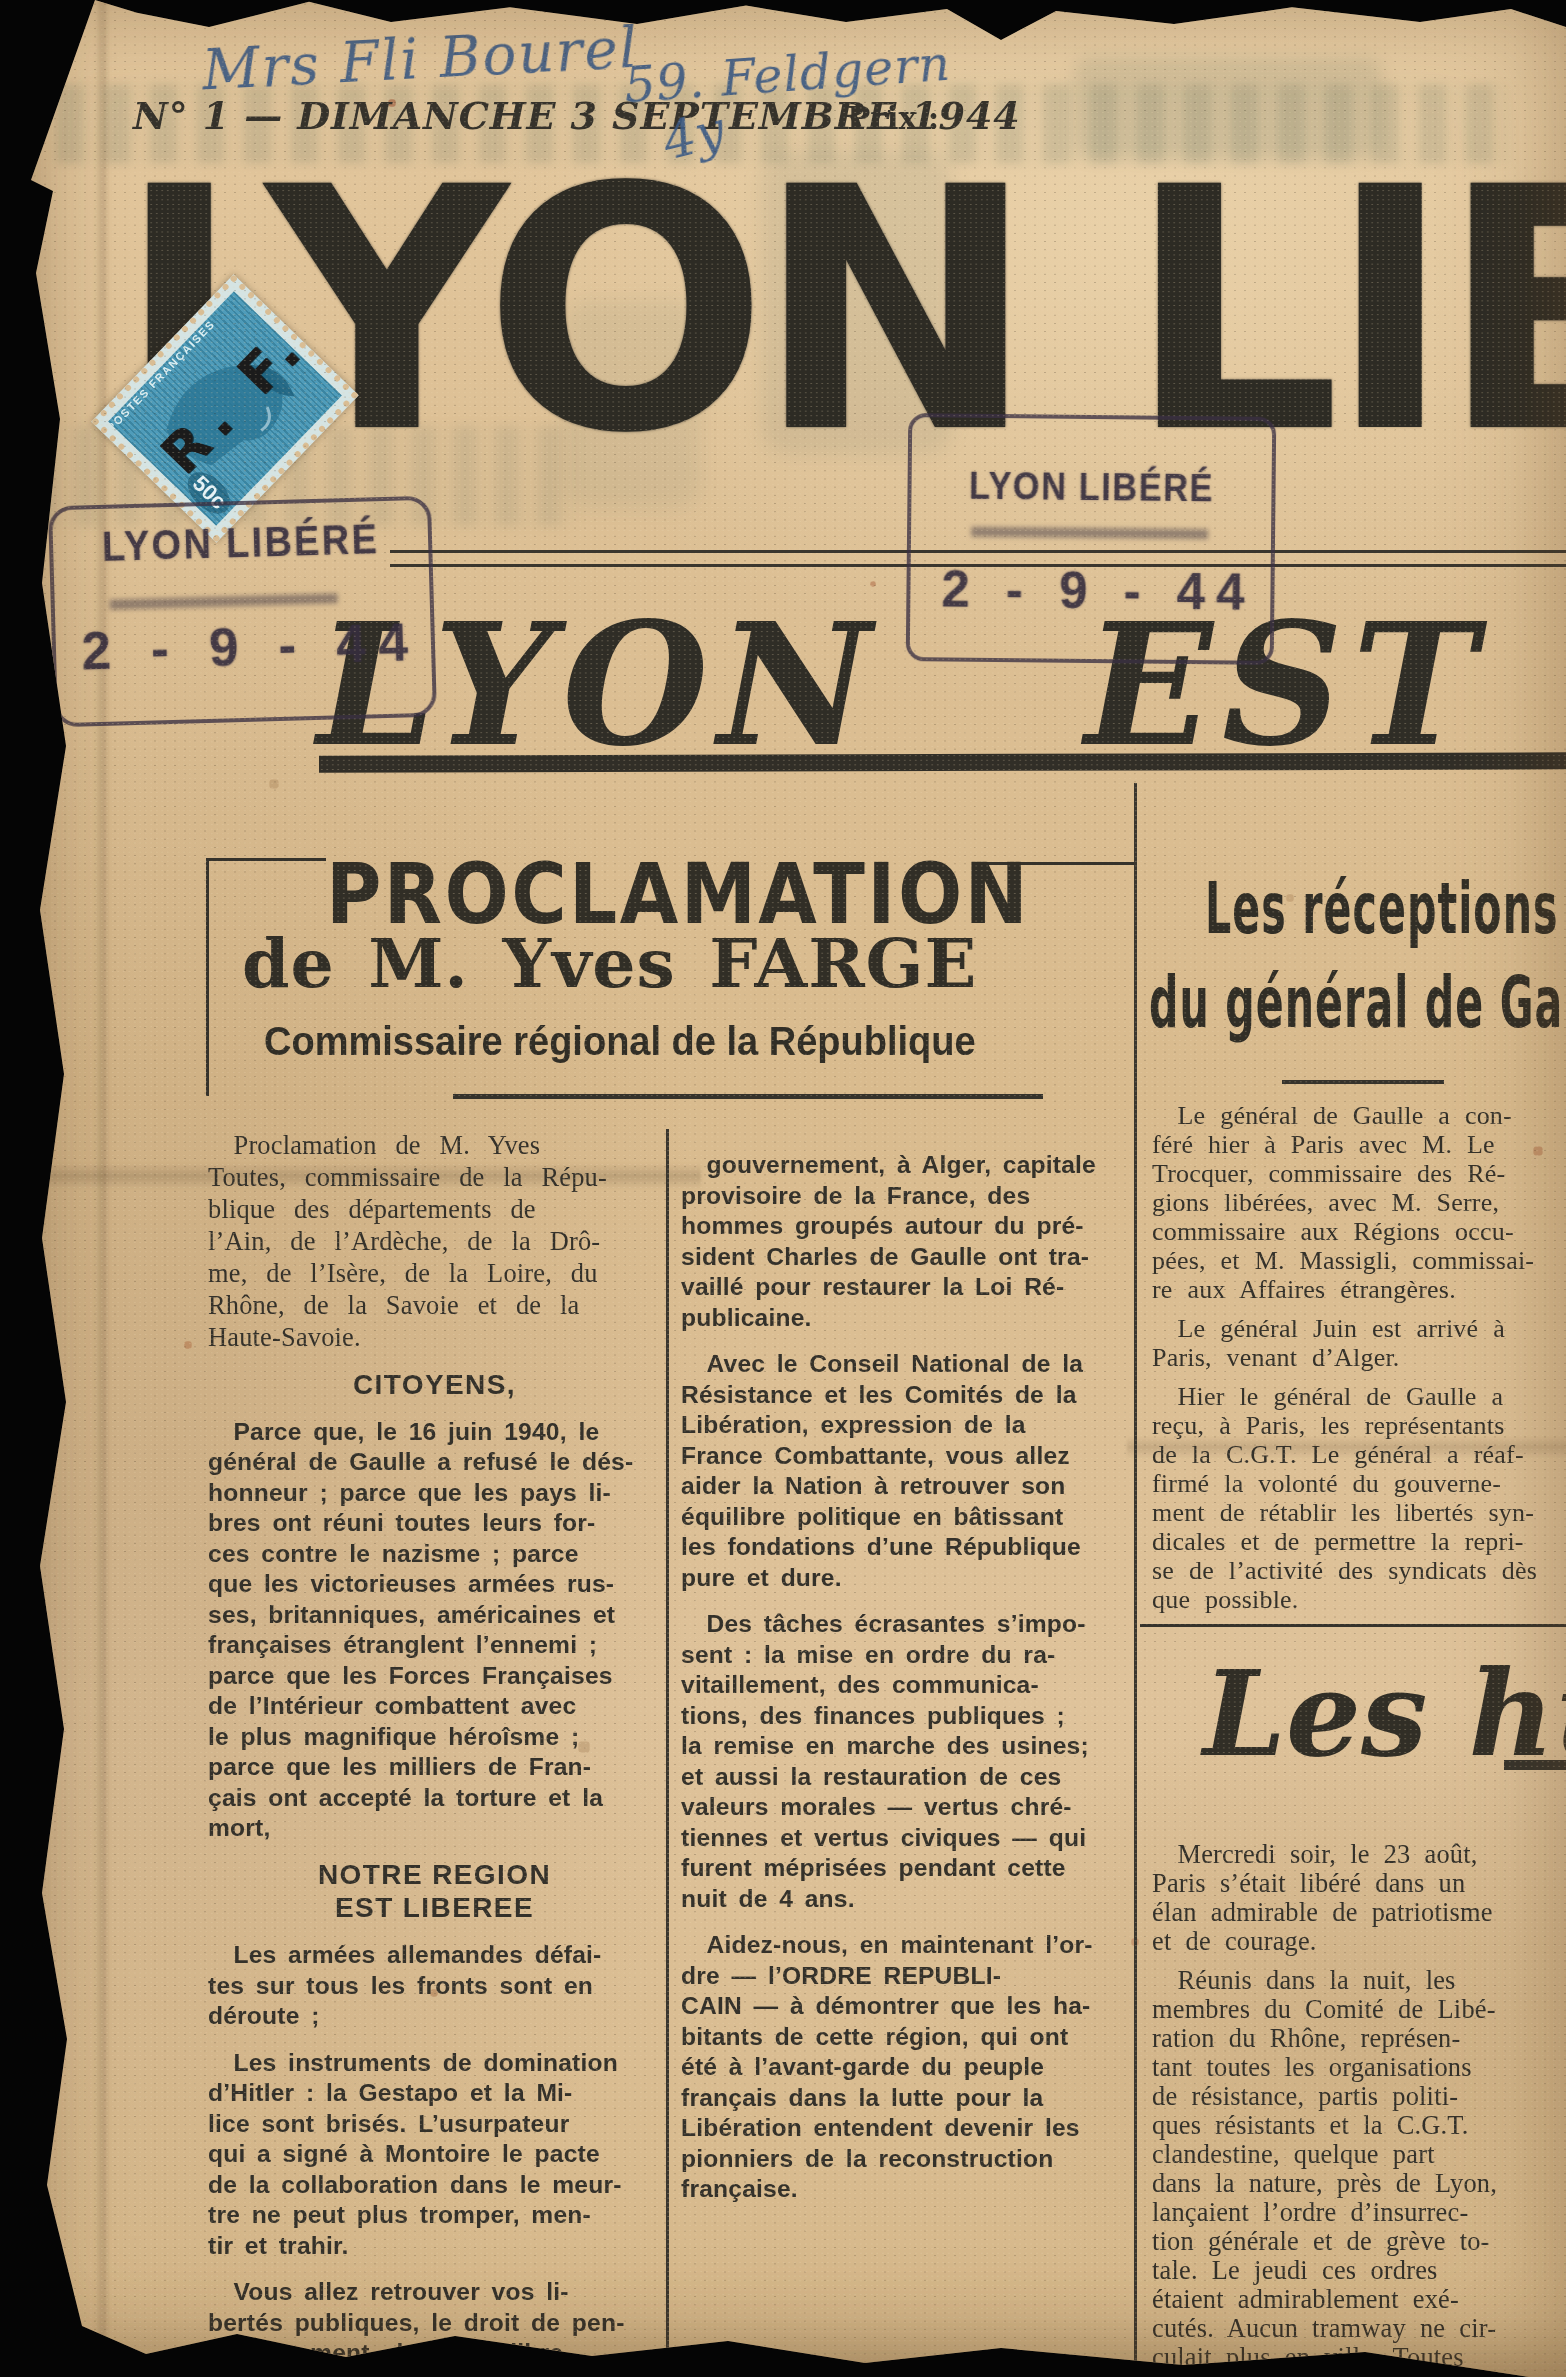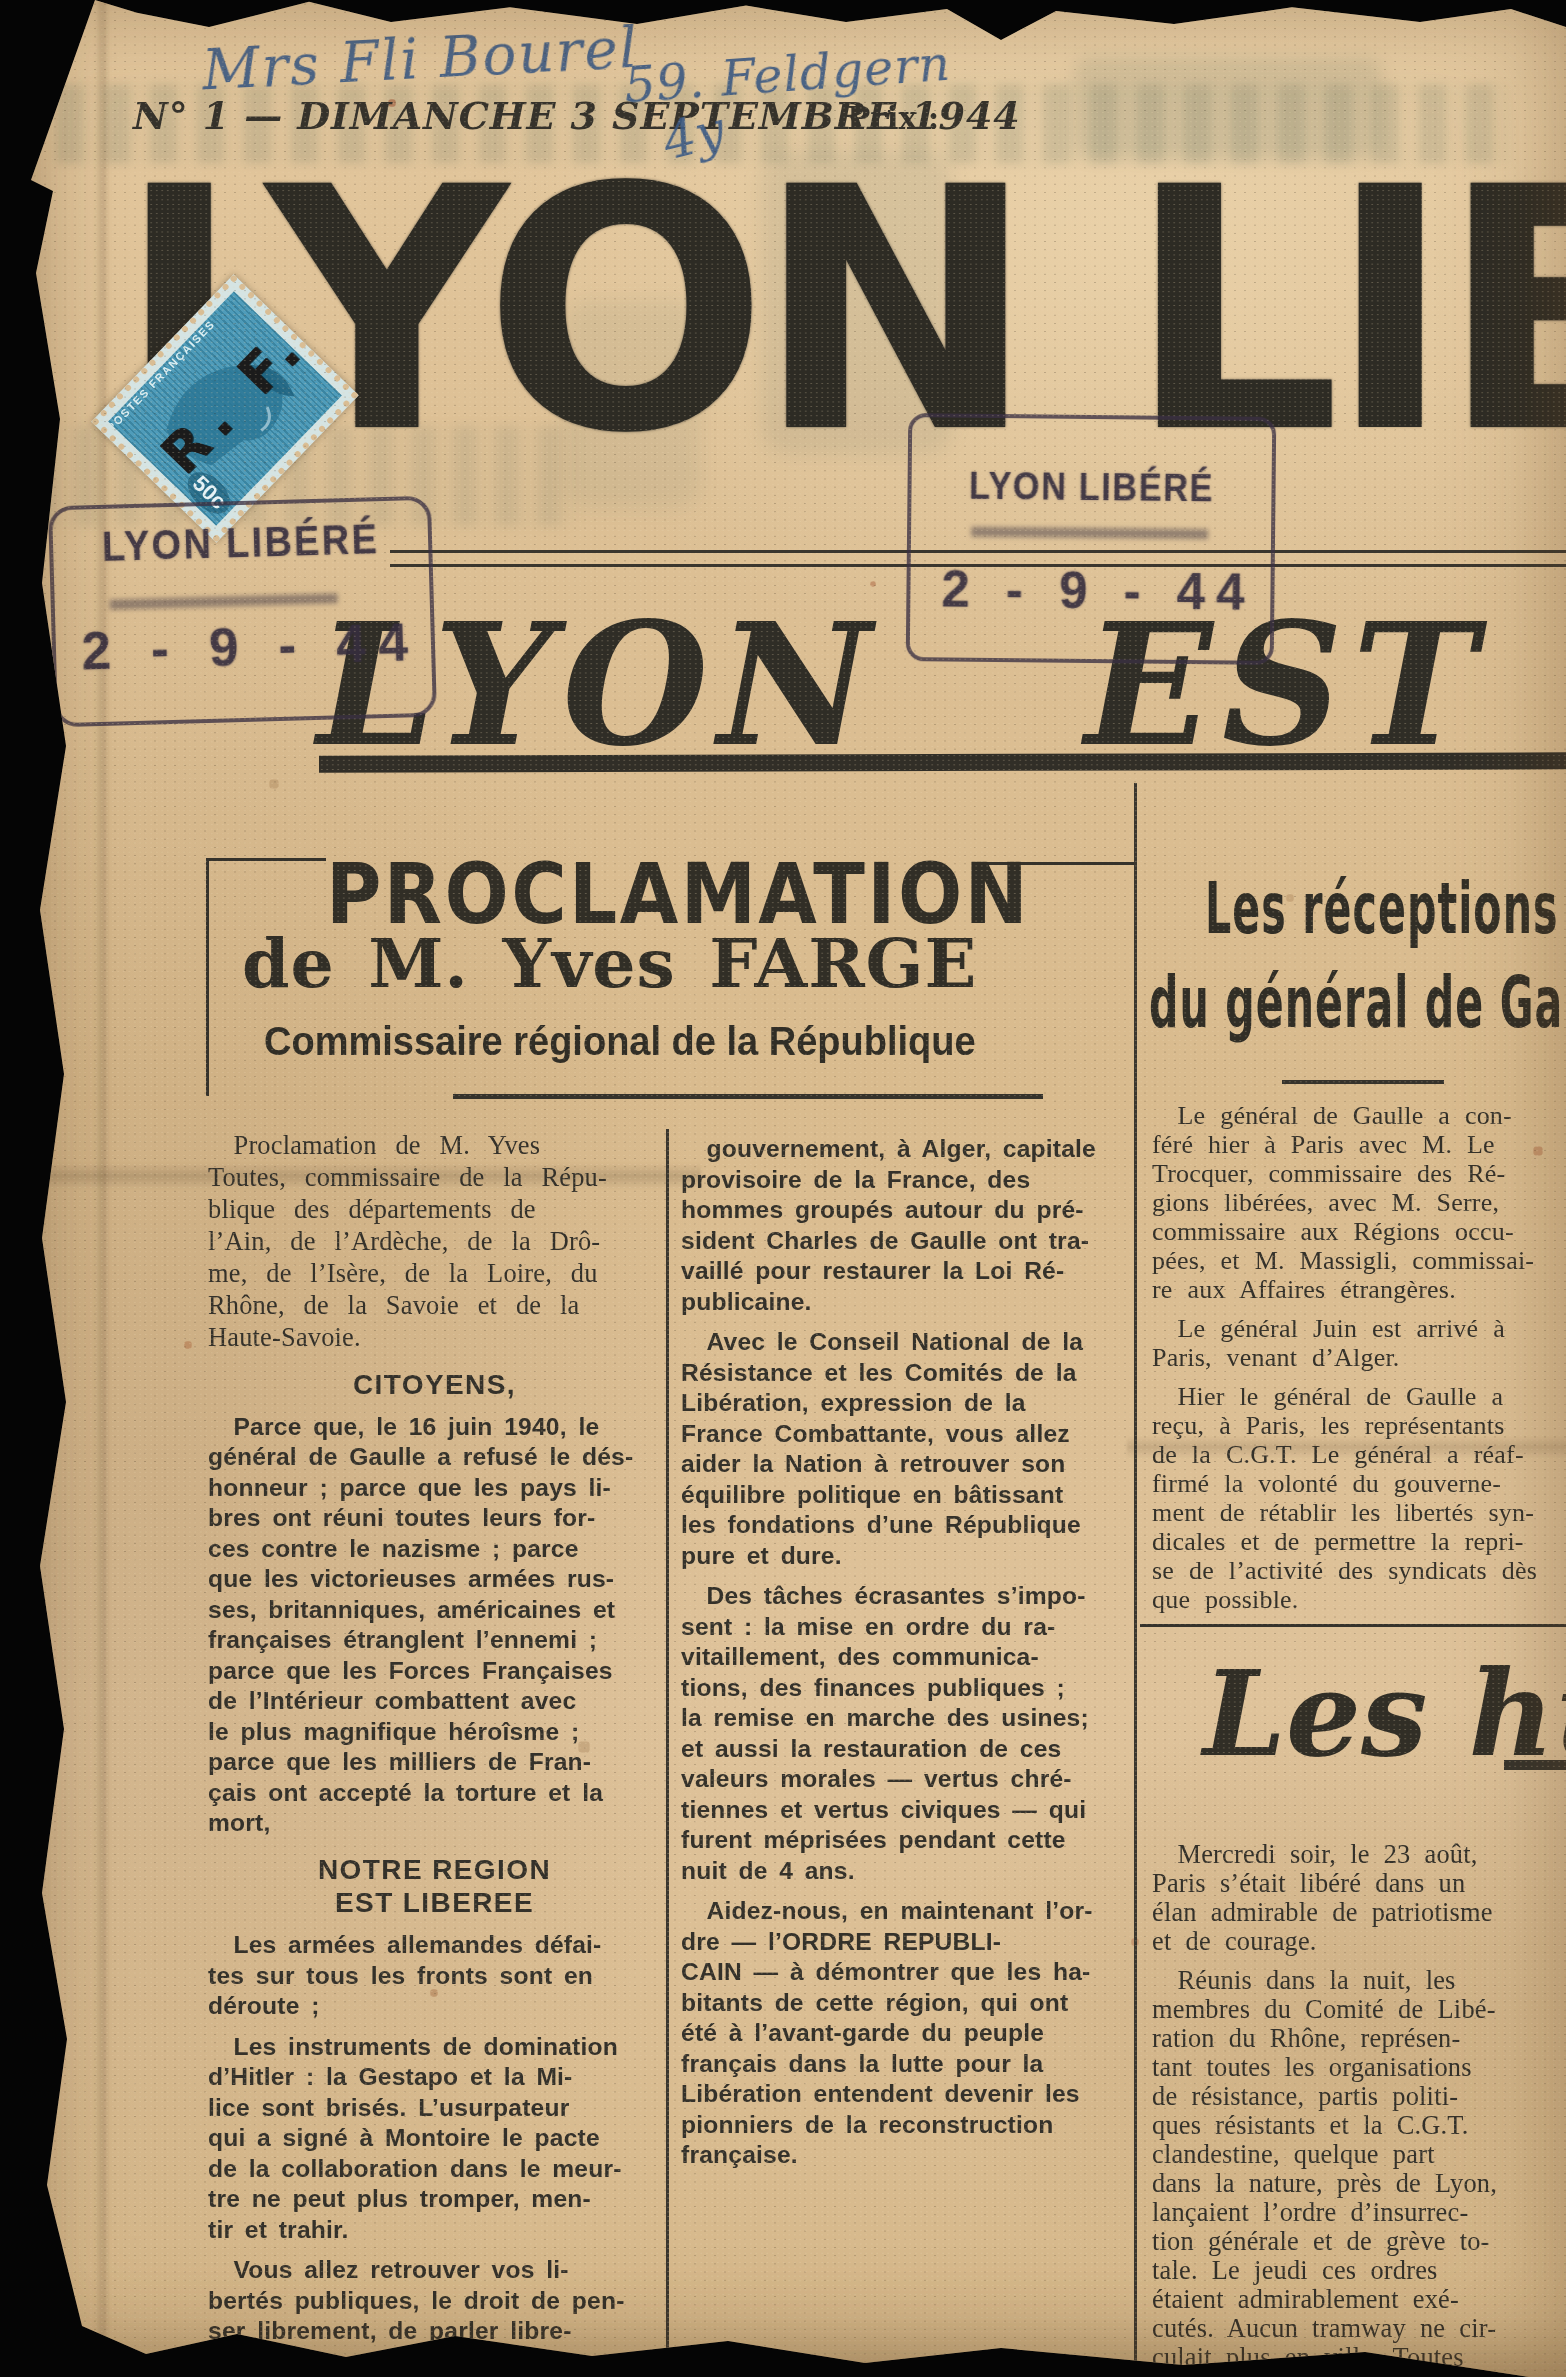--- a/index.html
+++ b/index.html
@@ -125,21 +125,21 @@
   
   .divider-main{left:1134px;top:783px;width:2.7px;height:1595px;background:#3a362e;z-index:3;}
   .divider-sub{left:666px;top:1129px;width:2.7px;height:1249px;background:#3a362e;z-index:3;}
   .col{z-index:3;color:#34312a;}
   .col1{left:208px;top:1129px;width:453px;}
   .col2{left:681px;top:1134px;width:451px;}
   .colR{left:1152px;top:1101px;width:431px;}
   .colR2{left:1152px;top:1840px;width:431px;}
   .para{white-space:pre-line;text-indent:25.5px;margin-bottom:10px;}
   .serif-p{font:26.4px/32px "Liberation Serif",serif;word-spacing:12px;letter-spacing:0.2px;}
-  .sans-p{font:bold 24.6px/30.5px "Liberation Sans",sans-serif;word-spacing:4.6px;letter-spacing:0.2px;}
+  .sans-p{font:bold 24.6px/30.5px "Liberation Sans",sans-serif;word-spacing:4.6px;letter-spacing:0.2px;margin-top:16px;}
   .subhead{font:bold 28px/33px "Liberation Sans",sans-serif;text-align:center;letter-spacing:1.4px;
     white-space:pre-line;margin:14.6px 0 11px;}
   .r-serif{font:26px/29px "Liberation Serif",serif;word-spacing:8.2px;letter-spacing:0.2px;}
   .r-serif2{font:26.4px/29px "Liberation Serif",serif;word-spacing:7.3px;letter-spacing:0.2px;}
 
   
   .r-head1{left:1205px;top:867px;font-family:"DejaVu Sans",sans-serif;font-weight:bold;font-size:71px;
     color:#312e26;transform:scaleX(.58);transform-origin:left top;white-space:nowrap;z-index:3;letter-spacing:1.8px;}
   .r-head2{left:1149px;top:961px;font-family:"DejaVu Sans",sans-serif;font-weight:bold;font-size:71px;
     color:#312e26;transform:scaleX(.58);transform-origin:left top;white-space:nowrap;z-index:3;letter-spacing:1.8px;}

